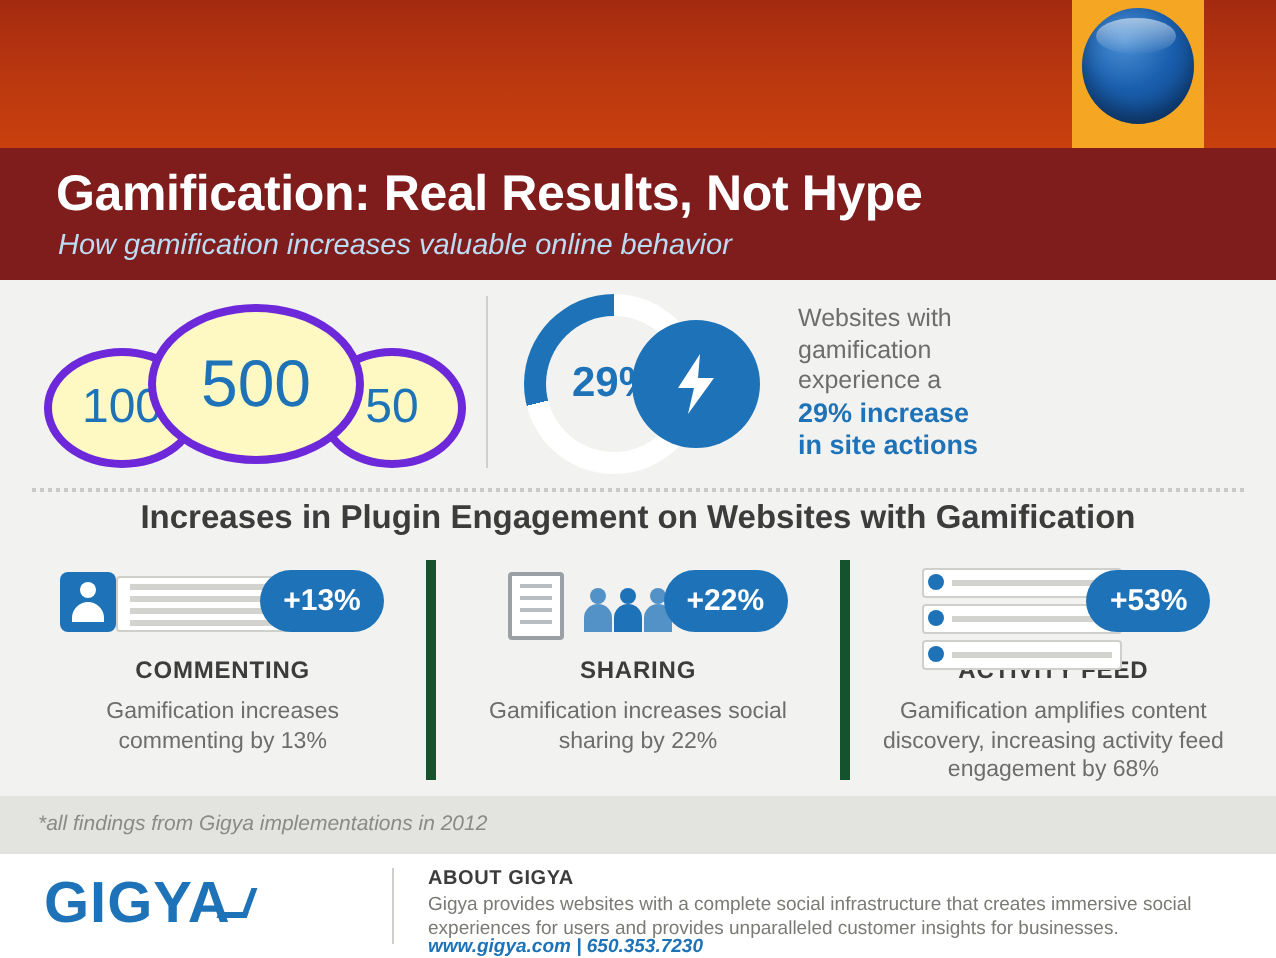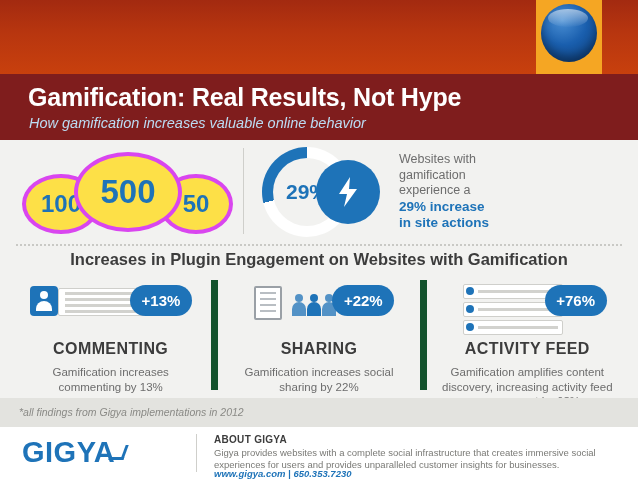--- a/index.html
+++ b/index.html
@@ -83,24 +83,24 @@
 
   
   .circles {
     position: absolute;
     left: 16px; top: 12px;
     width: 215px; height: 86px;
   }
   .circ {
     position: absolute;
     border-radius: 50%;
-    border: 4px solid #d946ef;
-    background: #fde047;
+    border: 4px solid #6d28d9;
+    background: #fef9c3;
     color: #1e73b8;
-    font-weight: bold;
+    font-weight: normal;
     display: flex;
     align-items: center;
     justify-content: center;
   }
   .circ-100 {
     left: 6px; top: 22px;
     width: 70px; height: 52px;
     font-size: 24px;
     z-index: 1;
   }
@@ -199,21 +199,21 @@
     position: absolute;
     left: 10px; top: 140px;
     width: 618px; height: 110px;
     display: flex;
   }
   .col {
     flex: 1;
     position: relative;
     text-align: center;
   }
-  .col + .col { border-left: 7px solid #14532d; }
+  .col + .col { border-left: 5px solid #14532d; }
 
   .icon-row {
     position: relative;
     height: 44px;
     margin-top: 2px;
   }
   .badge {
     position: absolute;
     top: 3px;
     width: 62px; height: 31px;
@@ -330,25 +330,25 @@
   }
   .feed-row i {
     position: absolute;
     left: 14px; top: 5px;
     right: 4px;
     height: 3px;
     background: #d2d2ce;
   }
 
   .col-title {
-    font-size: 16px;
+    font-size: 12px;
     font-weight: bold;
     color: #3c3c3c;
     letter-spacing: 0.4px;
-    margin-top: 14px;
+    margin-top: 2px;
   }
   .col-desc {
     margin-top: 7px;
     font-size: 11.5px;
     color: #6d6d6d;
     line-height: 14.5px;
     padding: 0 14px;
   }
 
   
@@ -510,21 +510,21 @@
             <div class="feed-row">
                 <i></i>
               </div>
             <div class="feed-row">
                 <i></i>
               </div>
             <div class="feed-row">
                 <i></i>
               </div>
           </div>
-          <div class="badge">+76%</div>
+          <div class="badge">+53%</div>
         </div>
         <div class="col-title">ACTIVITY FEED</div>
         <div class="col-desc">Gamification amplifies content discovery, increasing activity feed engagement by 68%</div>
       </div>
 
     </div>
   </div>
 
   <div class="footnote-band">
     <div class="footnote">*all findings from Gigya implementations in 2012</div>

